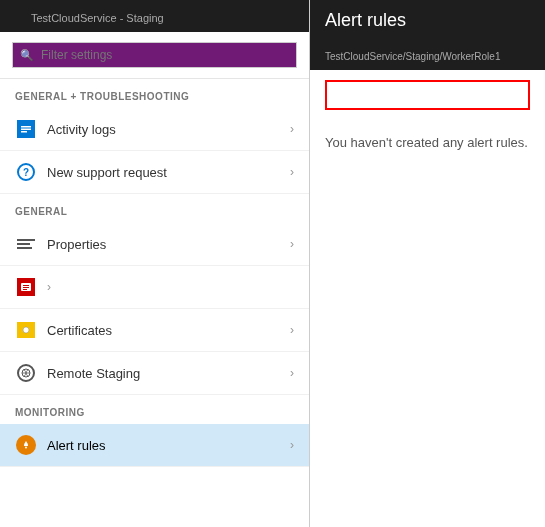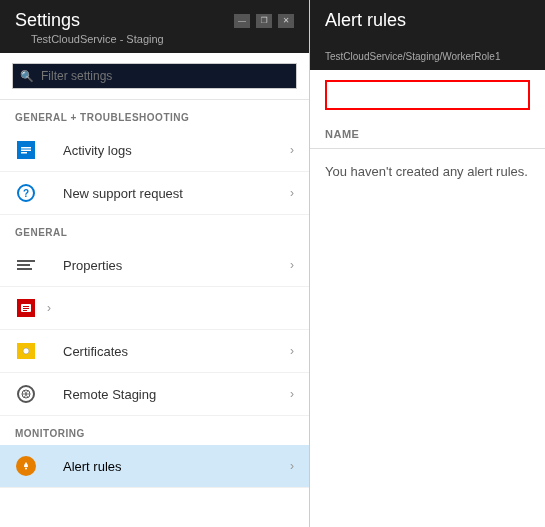--- a/index.html
+++ b/index.html
@@ -42,21 +42,21 @@
       border-bottom: 1px solid #e5e5e5;
       flex-shrink: 0;
     }
 
     .search-input {
       width: 100%;
       padding: 5px 8px 5px 28px;
       border: 1px solid #ccc;
       font-size: 12px;
       color: #999;
-      background: #0f172a;
+      background: #701a75;
       outline: none;
     }
 
     .search-wrapper {
       position: relative;
     }
 
     .search-icon-inner {
       position: absolute;
       left: 8px;
@@ -99,21 +99,20 @@
       flex-shrink: 0;
       display: flex;
       align-items: center;
       justify-content: center;
     }
 
     .menu-item-label {
       flex: 1;
       font-size: 13px;
       color: #333;
-      margin-left: 16px;
     }
 
     .menu-item.active .menu-item-label {
       color: #000;
       font-weight: 500;
     }
 
     .chevron {
       color: #999;
       font-size: 12px;
@@ -286,28 +285,20 @@
       align-items: center;
       justify-content: center;
       cursor: pointer;
     }
   </style>
 </head>
 <body>
 
 <div class="settings-panel">
   <div class="settings-header">
-    <div class="header-top-row">
-      <span class="settings-header-title">Settings</span>
-      <div class="window-controls">
-        <div class="win-ctrl">—</div>
-        <div class="win-ctrl">❐</div>
-        <div class="win-ctrl">✕</div>
-      </div>
-    </div>
     <div class="settings-header-subtitle">TestCloudService - Staging</div>
   </div>
 
   <div class="search-container">
     <div class="search-wrapper">
       <span class="search-icon-inner">🔍</span>
       <input class="search-input" type="text" placeholder="Filter settings" style="">
     </div>
   </div>
 
@@ -416,16 +407,15 @@
   <div class="alert-header">
     <span class="alert-header-title">Alert rules</span>
     <div class="alert-header-subtitle">TestCloudService/Staging/WorkerRole1</div>
   </div>
 
   <button class="add-alert-btn">
     <span class="add-alert-plus">+</span>
     <span>Add alert</span>
   </button>
 
-  <div class="alert-name-header">NAME</div>
 
   <div class="alert-empty">You haven't created any alert rules.</div>
 </div>
 
 </body></html>

